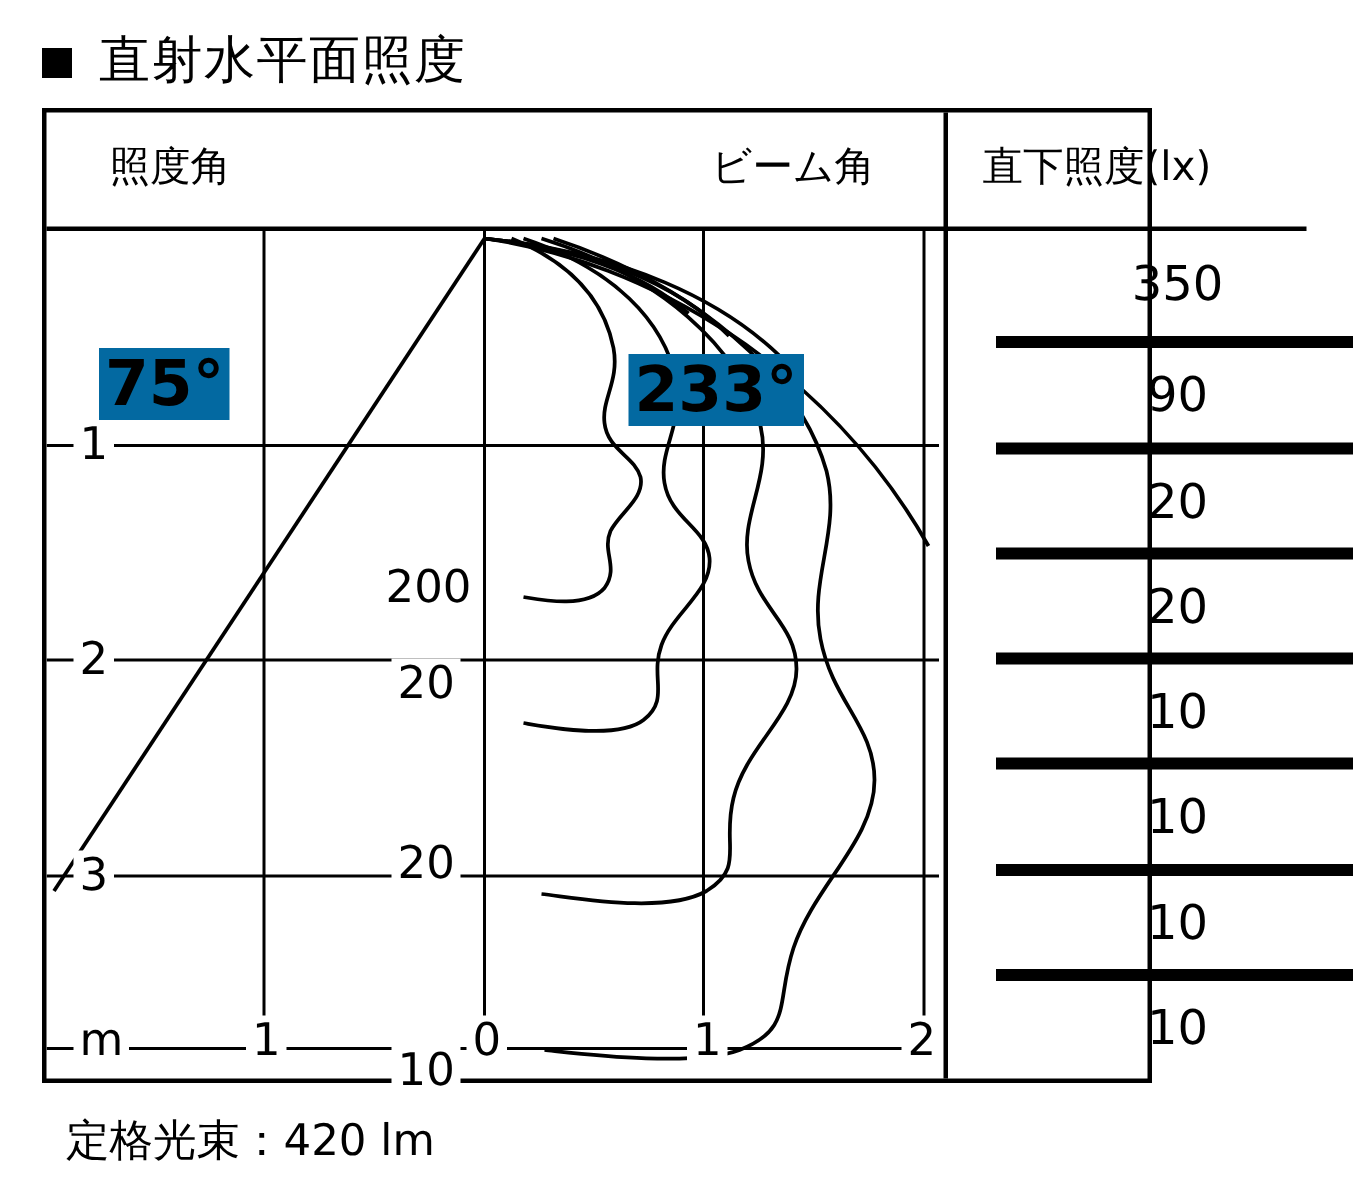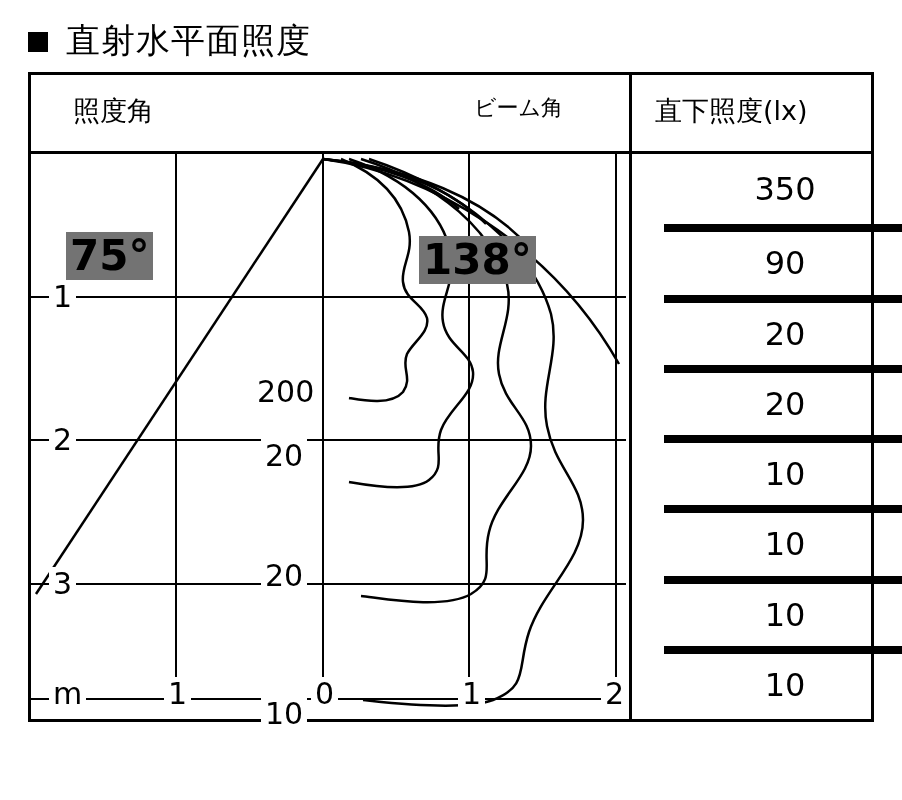--- a/index.html
+++ b/index.html
@@ -57,21 +57,21 @@
     line-height: 40px;
     letter-spacing: 1.5px;
     white-space: nowrap;
   }
 
   
   .frame {
     position: absolute;
     left: 28px;
     top: 72px;
-    width: 846px;
+    width: 740px;
     height: 650px;
     border: 3px solid #000;
     box-sizing: border-box;
     text-decoration: underline;
   }
 
   
   .vdiv {
     position: absolute;
     left: 598px;
@@ -95,21 +95,21 @@
     position: absolute;
     left: 42px;
     top: 18px;
     font-size: 27px;
     white-space: nowrap;
   }
   .lbl-beam {
     position: absolute;
     left: 443px;
     top: 18px;
-    font-size: 22px;
+    font-size: 27px;
     white-space: nowrap;
   }
   .lbl-chokka {
     position: absolute;
     left: 624px;
     top: 18px;
     font-size: 27px;
     white-space: nowrap;
   }
 
@@ -126,21 +126,21 @@
   .ann {
     position: absolute;
     background: #fff;
     font-size: 30px;
     line-height: 34px;
     padding: 0 4px;
     white-space: nowrap;
   }
   .ann-big {
     position: absolute;
-    background: #737373;
+    background: #0369a1;
     font-size: 42px;
     line-height: 48px;
     font-weight: bold;
     padding: 0 4px;
     white-space: nowrap;
   }
 
   
   .table-col {
     position: absolute;
@@ -240,21 +240,21 @@
                    C486,514 498,532 462,546 C430,558 352,548 332,546"></path>
         </g>
       </svg>
 
       <div class="ann" style="left:222px; top:221px;">200</div>
       <div class="ann" style="left:230px; top:285px;">20</div>
       <div class="ann" style="left:230px; top:405px;">20</div>
       <div class="ann" style="left:230px; top:543px;">10</div>
 
       <div class="ann-big" style="left:35px; top:78px;">75°</div>
-      <div class="ann-big" style="left:388px; top:82px;">138°</div>
+      <div class="ann-big" style="left:388px; top:82px;">233°</div>
 
       <div class="ann" style="left:18px; top:126px;">1</div>
       <div class="ann" style="left:18px; top:269px;">2</div>
       <div class="ann" style="left:18px; top:413px;">3</div>
 
       <div class="ann" style="left:18px; top:523px;">m</div>
       <div class="ann" style="left:133px; top:523px;">1</div>
       <div class="ann" style="left:280px; top:523px;">0</div>
       <div class="ann" style="left:427px; top:523px;">1</div>
       <div class="ann" style="left:570px; top:523px;">2</div>
@@ -282,14 +282,15 @@
       <div class="trow">
           <div class="tval">10</div>
         </div>
       <div class="trow">
           <div class="tval">10</div>
         </div>
     </div>
 
   </div>
 
+  <div class="footer">定格光束：420 lm</div>
 
 </div>
 
 </body></html>

